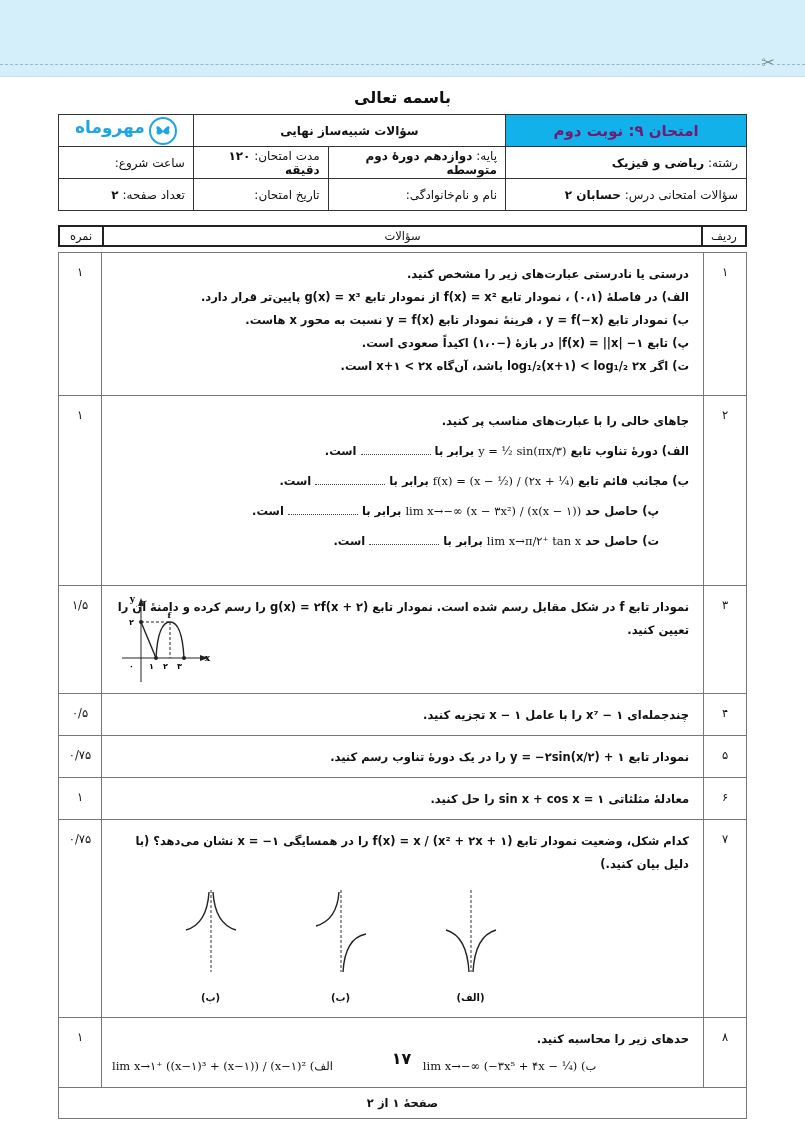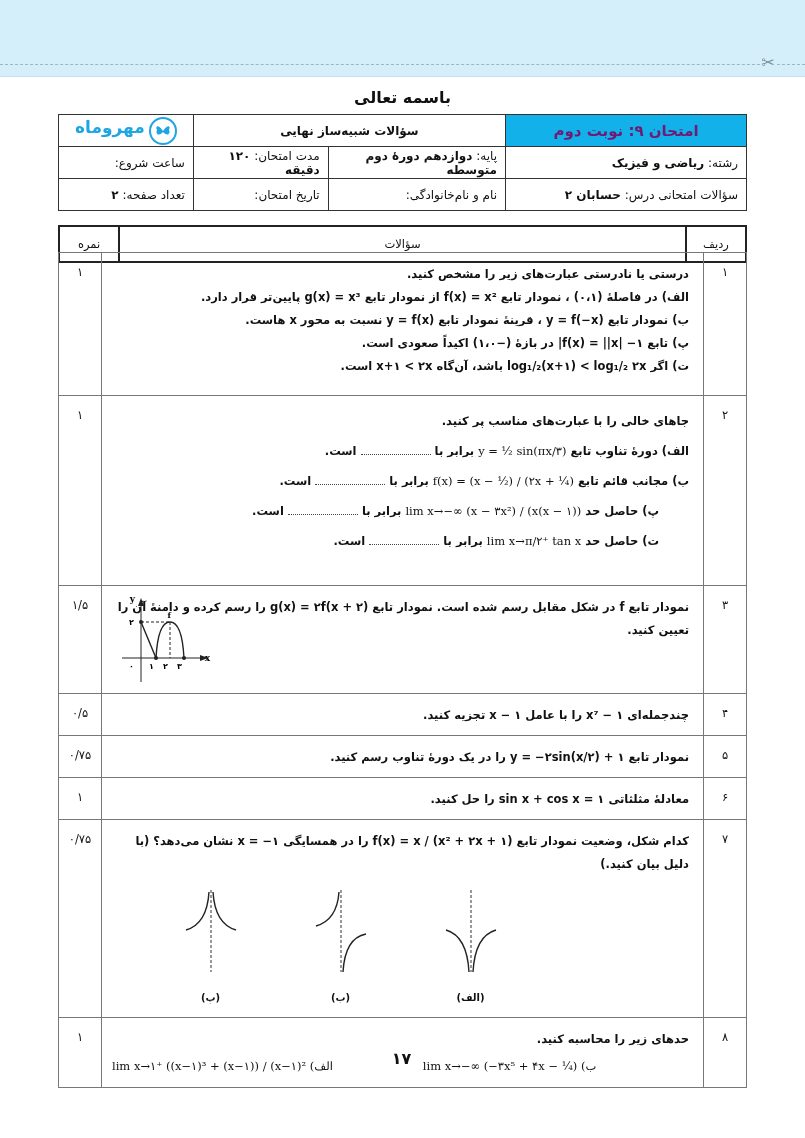--- a/index.html
+++ b/index.html
@@ -12,21 +12,21 @@
 
   .hdr { position:absolute; left:58px; top:114px; width:689px; border-collapse:collapse; direction:rtl; font-size:12px; }
   .hdr td { border:1.2px solid #333; height:31px; padding:0 8px; }
   .hdr .exam-title { background:#12b1e9; color:#701a75; font-weight:bold; font-size:15px; text-align:center; }
   .hdr .center { text-align:center; }
   .logo { display:flex; align-items:flex-start; justify-content:center; gap:4px; color:#1ea6e3; font-weight:bold; font-size:17px; direction:rtl; }
   .logo-mark { width:24px; height:24px; border-radius:50%; border:2px solid #1ea6e3; display:flex; align-items:center; justify-content:center; }
   b { font-weight:bold; }
 
   .qhead { position:absolute; left:58px; top:225px; width:689px; border-collapse:collapse; direction:rtl; font-size:11.5px; }
-  .qhead td { border:2px solid #222; height:18px; text-align:center; padding:8px; }
+  .qhead td { border:2px solid #222; height:18px; text-align:center; padding:0; }
 
   .qtable { position:absolute; left:58px; top:252px; width:689px; border-collapse:collapse; direction:rtl; font-size:11.5px; }
   .qtable td { border:1.5px solid #777; vertical-align:top; padding:0; }
   .qtable td.num { width:42px; text-align:center; padding-top:12px; }
   .qtable td.score { width:42px; text-align:center; padding-top:12px; }
   .qtable td.body { padding:10px 14px 8px 10px; font-weight:bold; line-height:23px; }
   .qtable td.footer { text-align:center; height:30px; vertical-align:middle; font-weight:bold; font-size:11.5px; }
   .m { font-family:"DejaVu Serif", serif; font-weight:normal; direction:ltr; unicode-bidi:embed; }
   .blank { display:inline-block; width:70px; border-bottom:1px dotted #444; height:10px; }
   .row-rel { position:relative; }
@@ -204,16 +204,19 @@
     <td class="num">۸</td>
     <td class="body">
       <div>حدهای زیر را محاسبه کنید.</div>
       <div class="q8parts">
         <span class="m" style="direction:rtl">الف) lim x→۱⁺ ((x−۱)³ + (x−۱)) / (x−۱)²</span>
         <span class="m" style="direction:rtl">ب) lim x→−∞ (−۳x⁵ + ۴x − ¼)</span>
       </div>
     </td>
     <td class="score">۱</td>
   </tr>
+  <tr>
+    <td class="footer" colspan="3">صفحهٔ ۱ از ۲</td>
+  </tr>
 </tbody>
   </table>
 
 <div class="pagenum">۱۷</div>
 
 </body></html>

